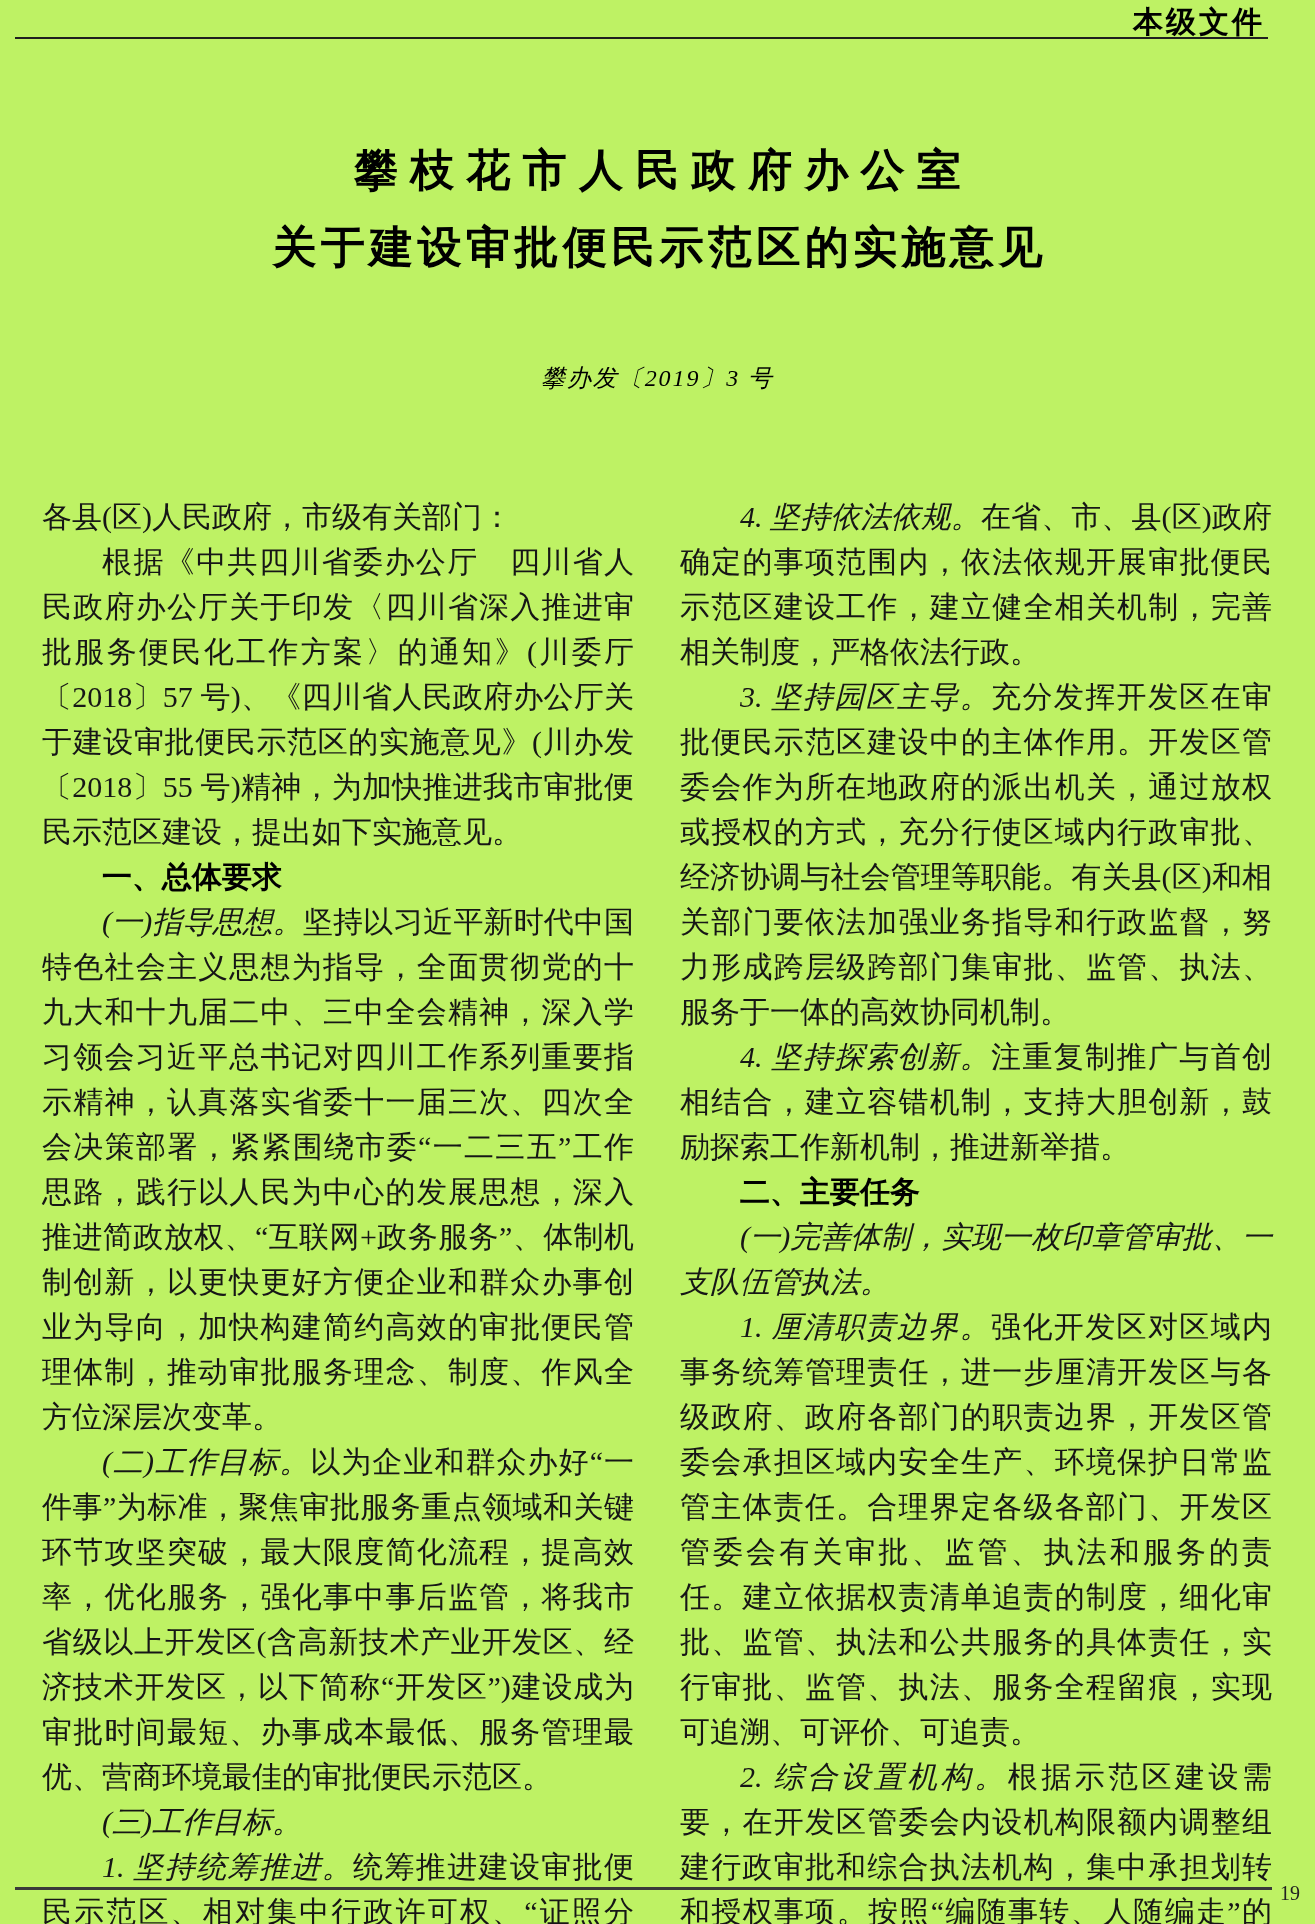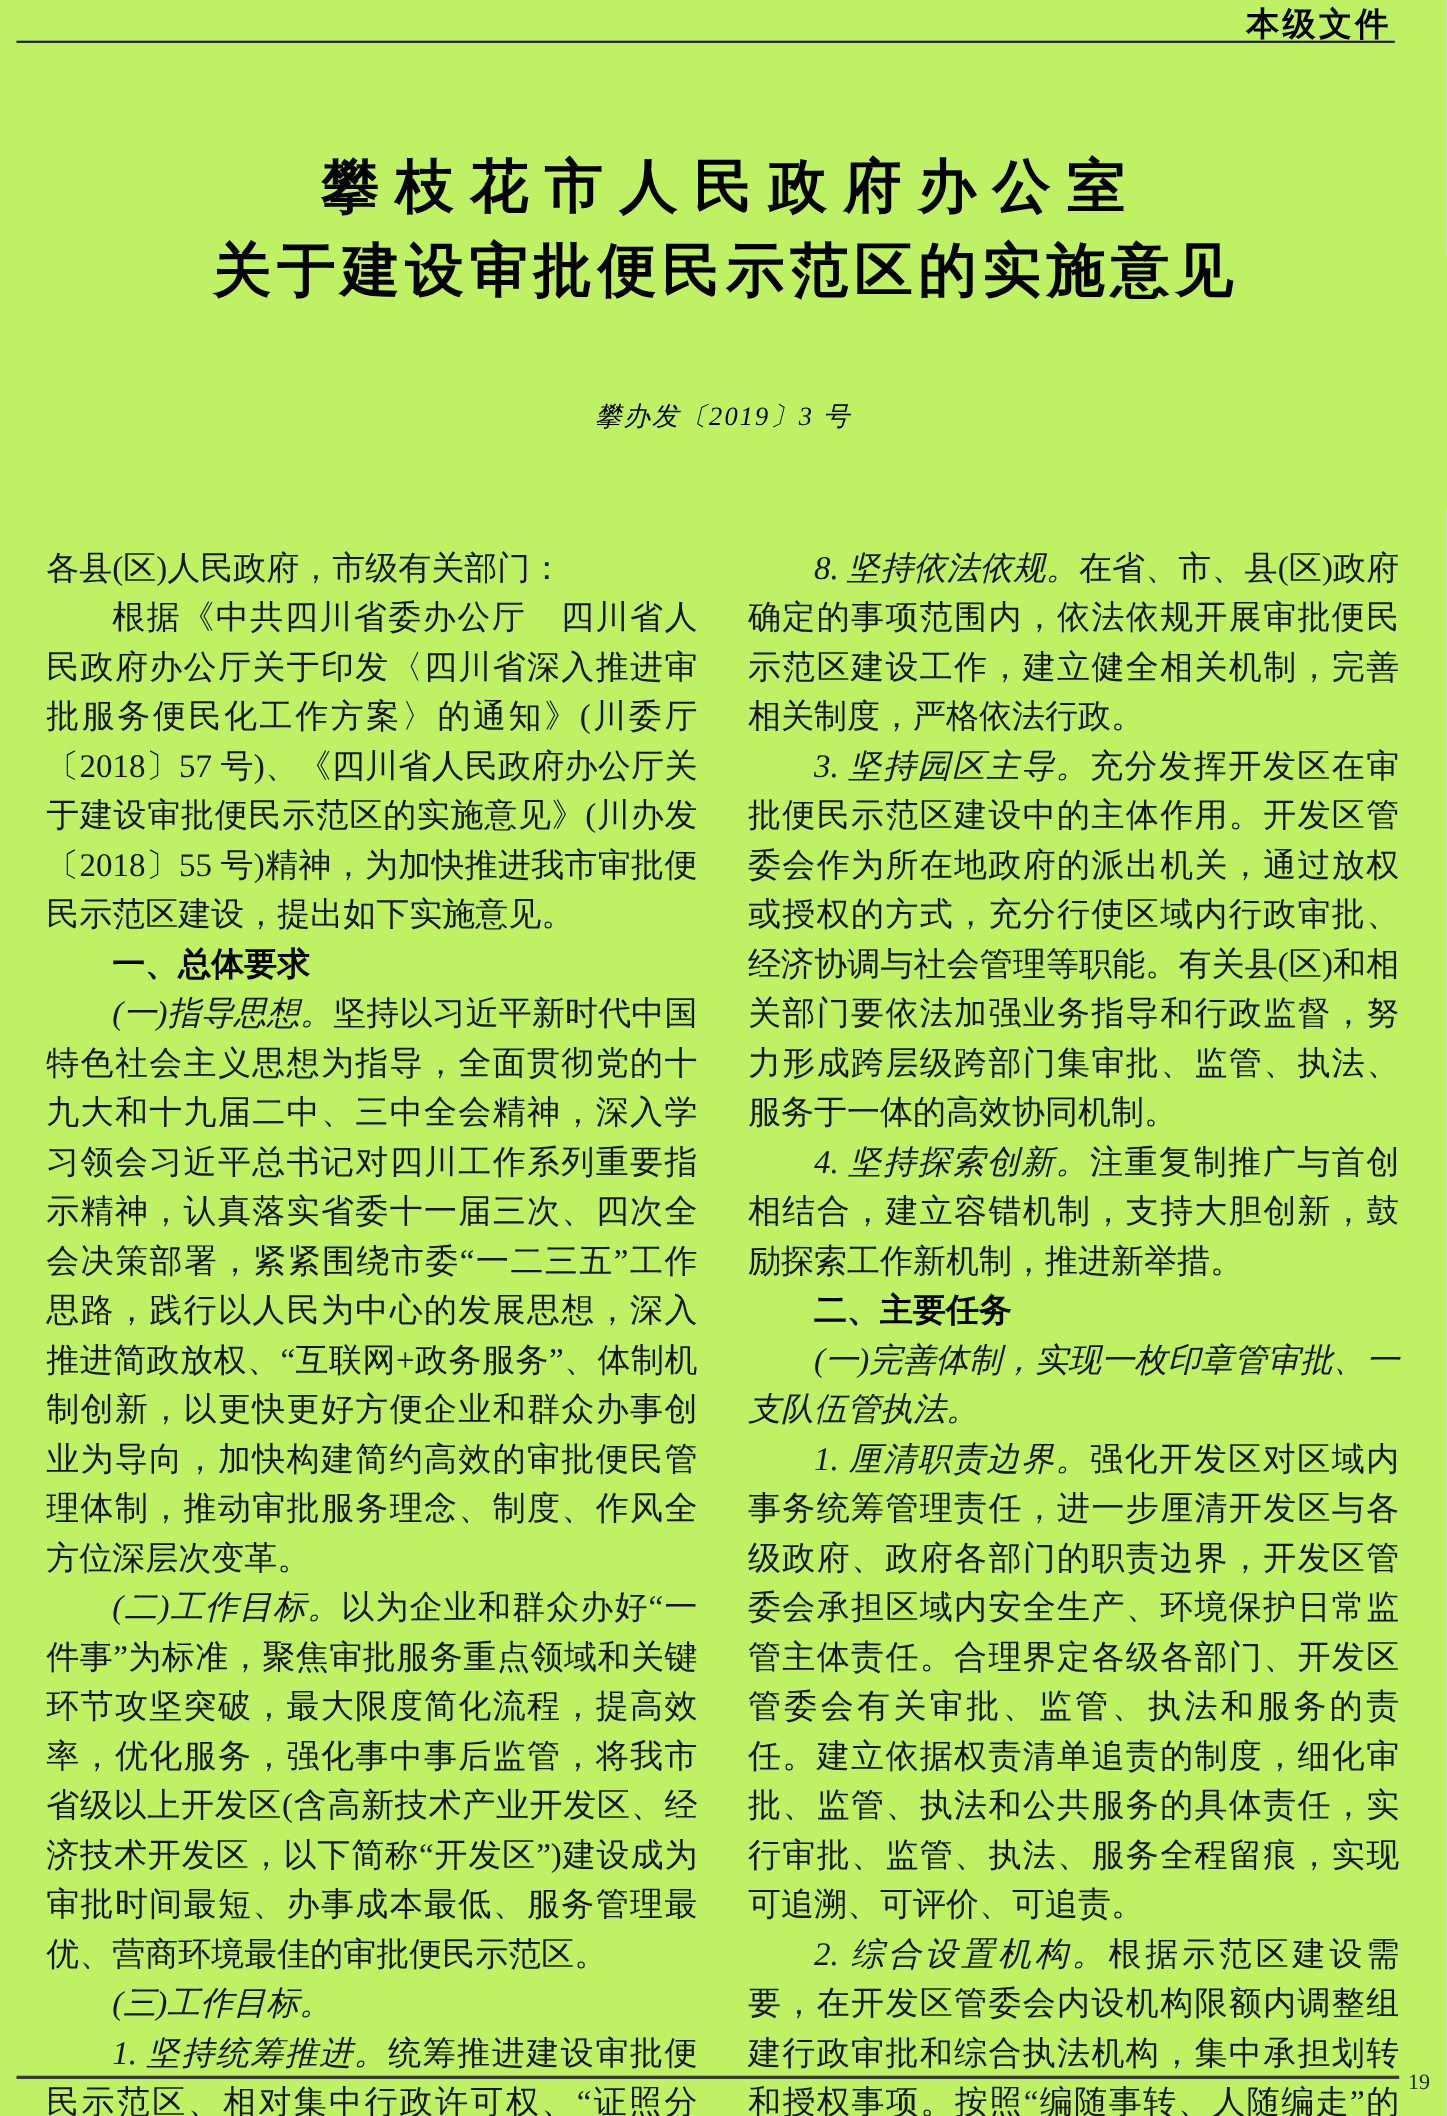--- a/index.html
+++ b/index.html
@@ -37,21 +37,21 @@
 
   
   .title {
     position: absolute;
     top: 132px;
     left: 0;
     width: 100%;
     margin: 0;
     text-align: center;
     font-weight: bold;
-    font-size: 53px;
+    font-size: 44px;
     line-height: 77px;
     color: #000000;
   }
   .title span { display: block; }
   .title-line1 { letter-spacing: 0.28em; text-indent: 0.28em; }
   .title-line2 { letter-spacing: 0.10em; text-indent: 0.10em; }
 
   .doc-number {
     position: absolute;
     top: 362px;
@@ -127,21 +127,21 @@
     <div class="column" id="col-left">
         <p class="para salutation">各县(区)人民政府，市级有关部门：</p>
         <p class="para body">根据《中共四川省委办公厅　四川省人民政府办公厅关于印发〈四川省深入推进审批服务便民化工作方案〉的通知》(川委厅〔2018〕57 号)、《四川省人民政府办公厅关于建设审批便民示范区的实施意见》(川办发〔2018〕55 号)精神，为加快推进我市审批便民示范区建设，提出如下实施意见。</p>
         <p class="para heading">一、总体要求</p>
         <p class="para body"><span class="lead">(一)指导思想。</span>坚持以习近平新时代中国特色社会主义思想为指导，全面贯彻党的十九大和十九届二中、三中全会精神，深入学习领会习近平总书记对四川工作系列重要指示精神，认真落实省委十一届三次、四次全会决策部署，紧紧围绕市委“一二三五”工作思路，践行以人民为中心的发展思想，深入推进简政放权、“互联网+政务服务”、体制机制创新，以更快更好方便企业和群众办事创业为导向，加快构建简约高效的审批便民管理体制，推动审批服务理念、制度、作风全方位深层次变革。</p>
         <p class="para body"><span class="lead">(二)工作目标。</span>以为企业和群众办好“一件事”为标准，聚焦审批服务重点领域和关键环节攻坚突破，最大限度简化流程，提高效率，优化服务，强化事中事后监管，将我市省级以上开发区(含高新技术产业开发区、经济技术开发区，以下简称“开发区”)建设成为审批时间最短、办事成本最低、服务管理最优、营商环境最佳的审批便民示范区。</p>
         <p class="para kaiti">(三)工作目标。</p>
         <p class="para body"><span class="lead">1. 坚持统筹推进。</span>统筹推进建设审批便民示范区、相对集中行政许可权、“证照分离”等改革任务，增强工作的系统性、整体性和协同性。</p>
       </div>
     <div class="column" id="col-right">
-        <p class="para body"><span class="lead">8. 坚持依法依规。</span>在省、市、县(区)政府确定的事项范围内，依法依规开展审批便民示范区建设工作，建立健全相关机制，完善相关制度，严格依法行政。</p>
+        <p class="para body"><span class="lead">4. 坚持依法依规。</span>在省、市、县(区)政府确定的事项范围内，依法依规开展审批便民示范区建设工作，建立健全相关机制，完善相关制度，严格依法行政。</p>
         <p class="para body"><span class="lead">3. 坚持园区主导。</span>充分发挥开发区在审批便民示范区建设中的主体作用。开发区管委会作为所在地政府的派出机关，通过放权或授权的方式，充分行使区域内行政审批、经济协调与社会管理等职能。有关县(区)和相关部门要依法加强业务指导和行政监督，努力形成跨层级跨部门集审批、监管、执法、服务于一体的高效协同机制。</p>
         <p class="para body"><span class="lead">4. 坚持探索创新。</span>注重复制推广与首创相结合，建立容错机制，支持大胆创新，鼓励探索工作新机制，推进新举措。</p>
         <p class="para heading">二、主要任务</p>
         <p class="para kaiti">(一)完善体制，实现一枚印章管审批、一支队伍管执法。</p>
         <p class="para body"><span class="lead">1. 厘清职责边界。</span>强化开发区对区域内事务统筹管理责任，进一步厘清开发区与各级政府、政府各部门的职责边界，开发区管委会承担区域内安全生产、环境保护日常监管主体责任。合理界定各级各部门、开发区管委会有关审批、监管、执法和服务的责任。建立依据权责清单追责的制度，细化审批、监管、执法和公共服务的具体责任，实行审批、监管、执法、服务全程留痕，实现可追溯、可评价、可追责。</p>
         <p class="para body"><span class="lead">2. 综合设置机构。</span>根据示范区建设需要，在开发区管委会内设机构限额内调整组建行政审批和综合执法机构，集中承担划转和授权事项。按照“编随事转、人随编走”的原则，划转或调剂相应人员</p>
       </div>
   </div>
 
   <div class="footer-rule"></div>

